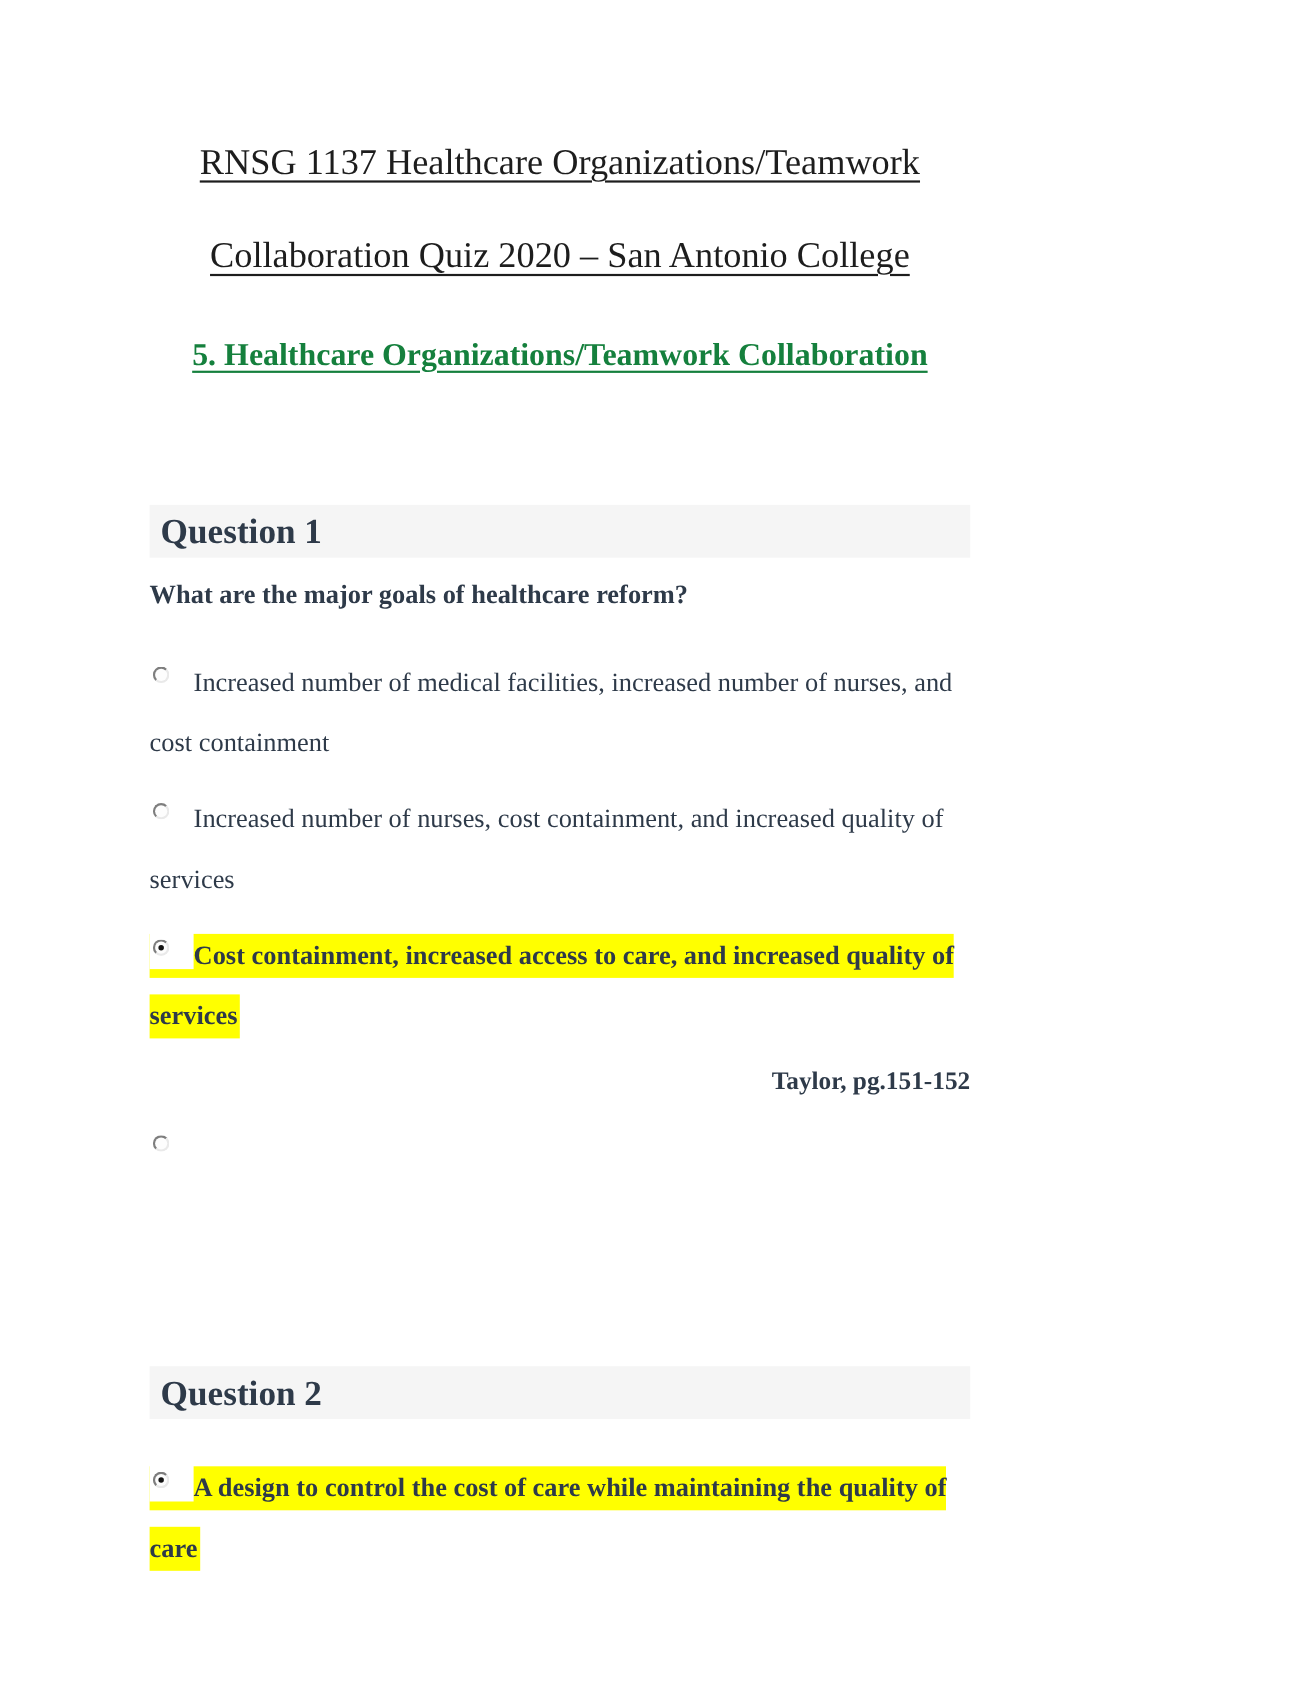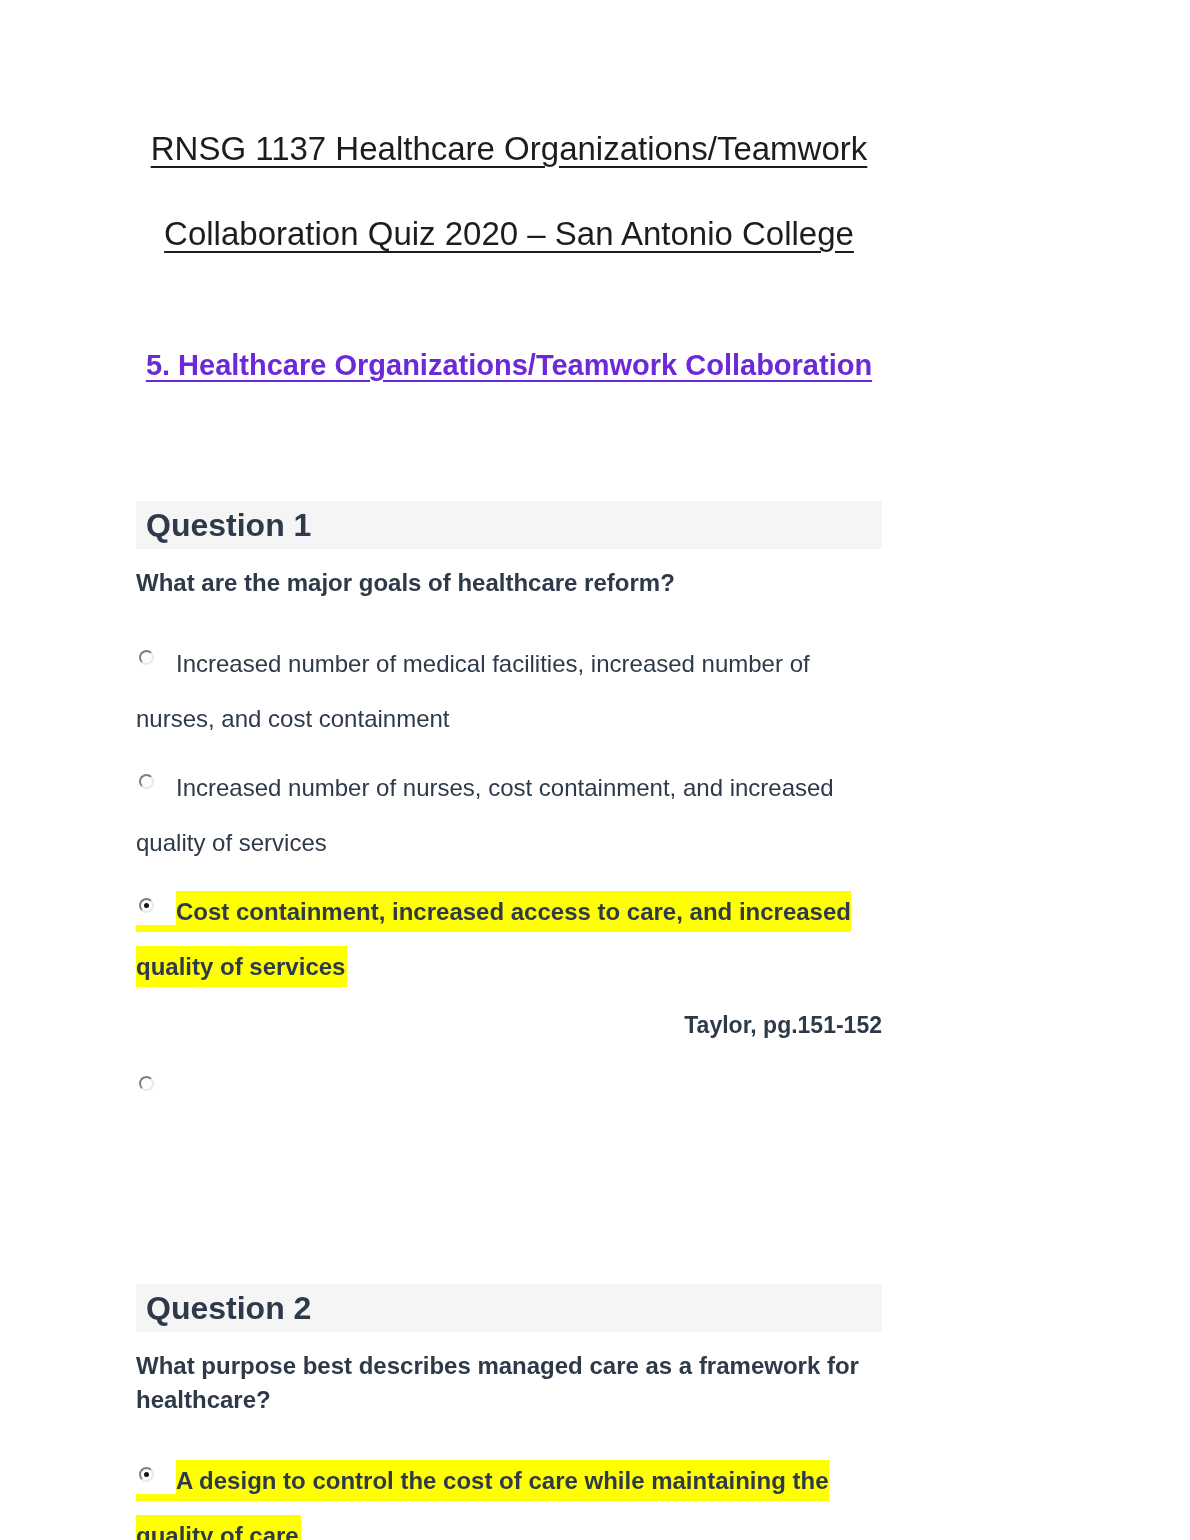--- a/index.html
+++ b/index.html
@@ -2,42 +2,42 @@
 <html><head>
 <meta charset="utf-8">
 <style>
   * { margin: 0; padding: 0; box-sizing: border-box; }
   html, body { background: #ffffff; }
   .page {
     position: relative;
     width: 1018px;
     height: 1540px;
     background: #ffffff;
-    font-family: Liberation Sans, sans-serif;
+    font-family: Liberation Serif, serif;
     color: #2e3a49;
     overflow: hidden;
   }
   .doc { padding: 128px 136px 0 136px; }
 
   
   h1.doc-title { font-weight: 400; font-size: 33px; text-align: center; color: #1d1d1d; }
   .title-line {
     display: block;
     line-height: 1.25;
     text-decoration: underline;
     text-decoration-thickness: 2px;
     text-underline-offset: 6px;
   }
   .title-line + .title-line { margin-top: 44px; }
   h2.section-heading {
-    margin-top: 94px;
+    margin-top: 52px;
     text-align: center;
     font-size: 29px;
     font-weight: 700;
-    color: #6d28d9;
+    color: #15803d;
   }
   h2.section-heading .underlined {
     text-decoration: underline;
     text-decoration-thickness: 2px;
     text-underline-offset: 5px;
   }
 
   
   .question-block.first { margin-top: 119px; }
   .question-block.second { margin-top: 167px; }
@@ -142,21 +142,20 @@
 
         <div class="option">
           <span class="radio-cell"><span class="radio"></span></span>
         </div>
 
       </div>
     </section>
 
     <section class="question-block second">
       <div class="q-header">Question 2</div>
-      <p class="q-prompt">What purpose best describes managed care as a framework for healthcare?</p>
 
       <div class="options">
         <div class="option highlighted">
           <mark class="answer-mark"><span class="radio-cell"><span class="radio selected"></span></span><span class="opt-label">A design to control the cost of care while maintaining the quality of care</span></mark>
         </div>
       </div>
     </section>
 
   </div>
 </div>

